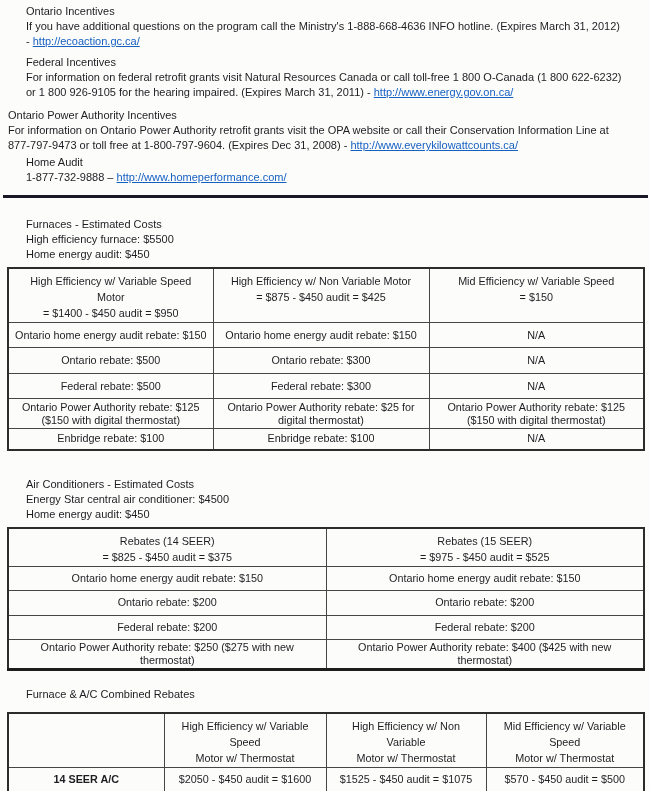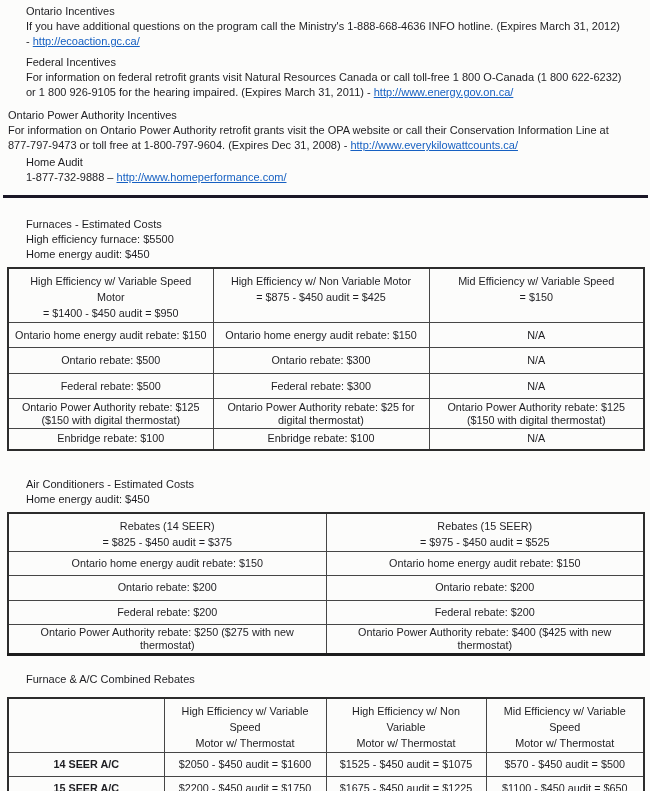--- a/index.html
+++ b/index.html
@@ -152,20 +152,21 @@
       <tr class="t1-r4">
         <td>Enbridge rebate: $100</td>
         <td>Enbridge rebate: $100</td>
         <td>N/A</td>
       </tr>
     </tbody>
   </table>
 
   <div class="txt mt18">
     <div class="h">Air Conditioners - Estimated Costs</div>
+    <div class="p">Energy Star central air conditioner: $4500</div>
     <div class="p">Home energy audit: $450</div>
   </div>
 
   <table class="t t2 mt5">
     <colgroup>
         <col style="width:318px">
         <col style="width:318px">
       </colgroup>
     <tbody>
       <tr class="t2-head">

